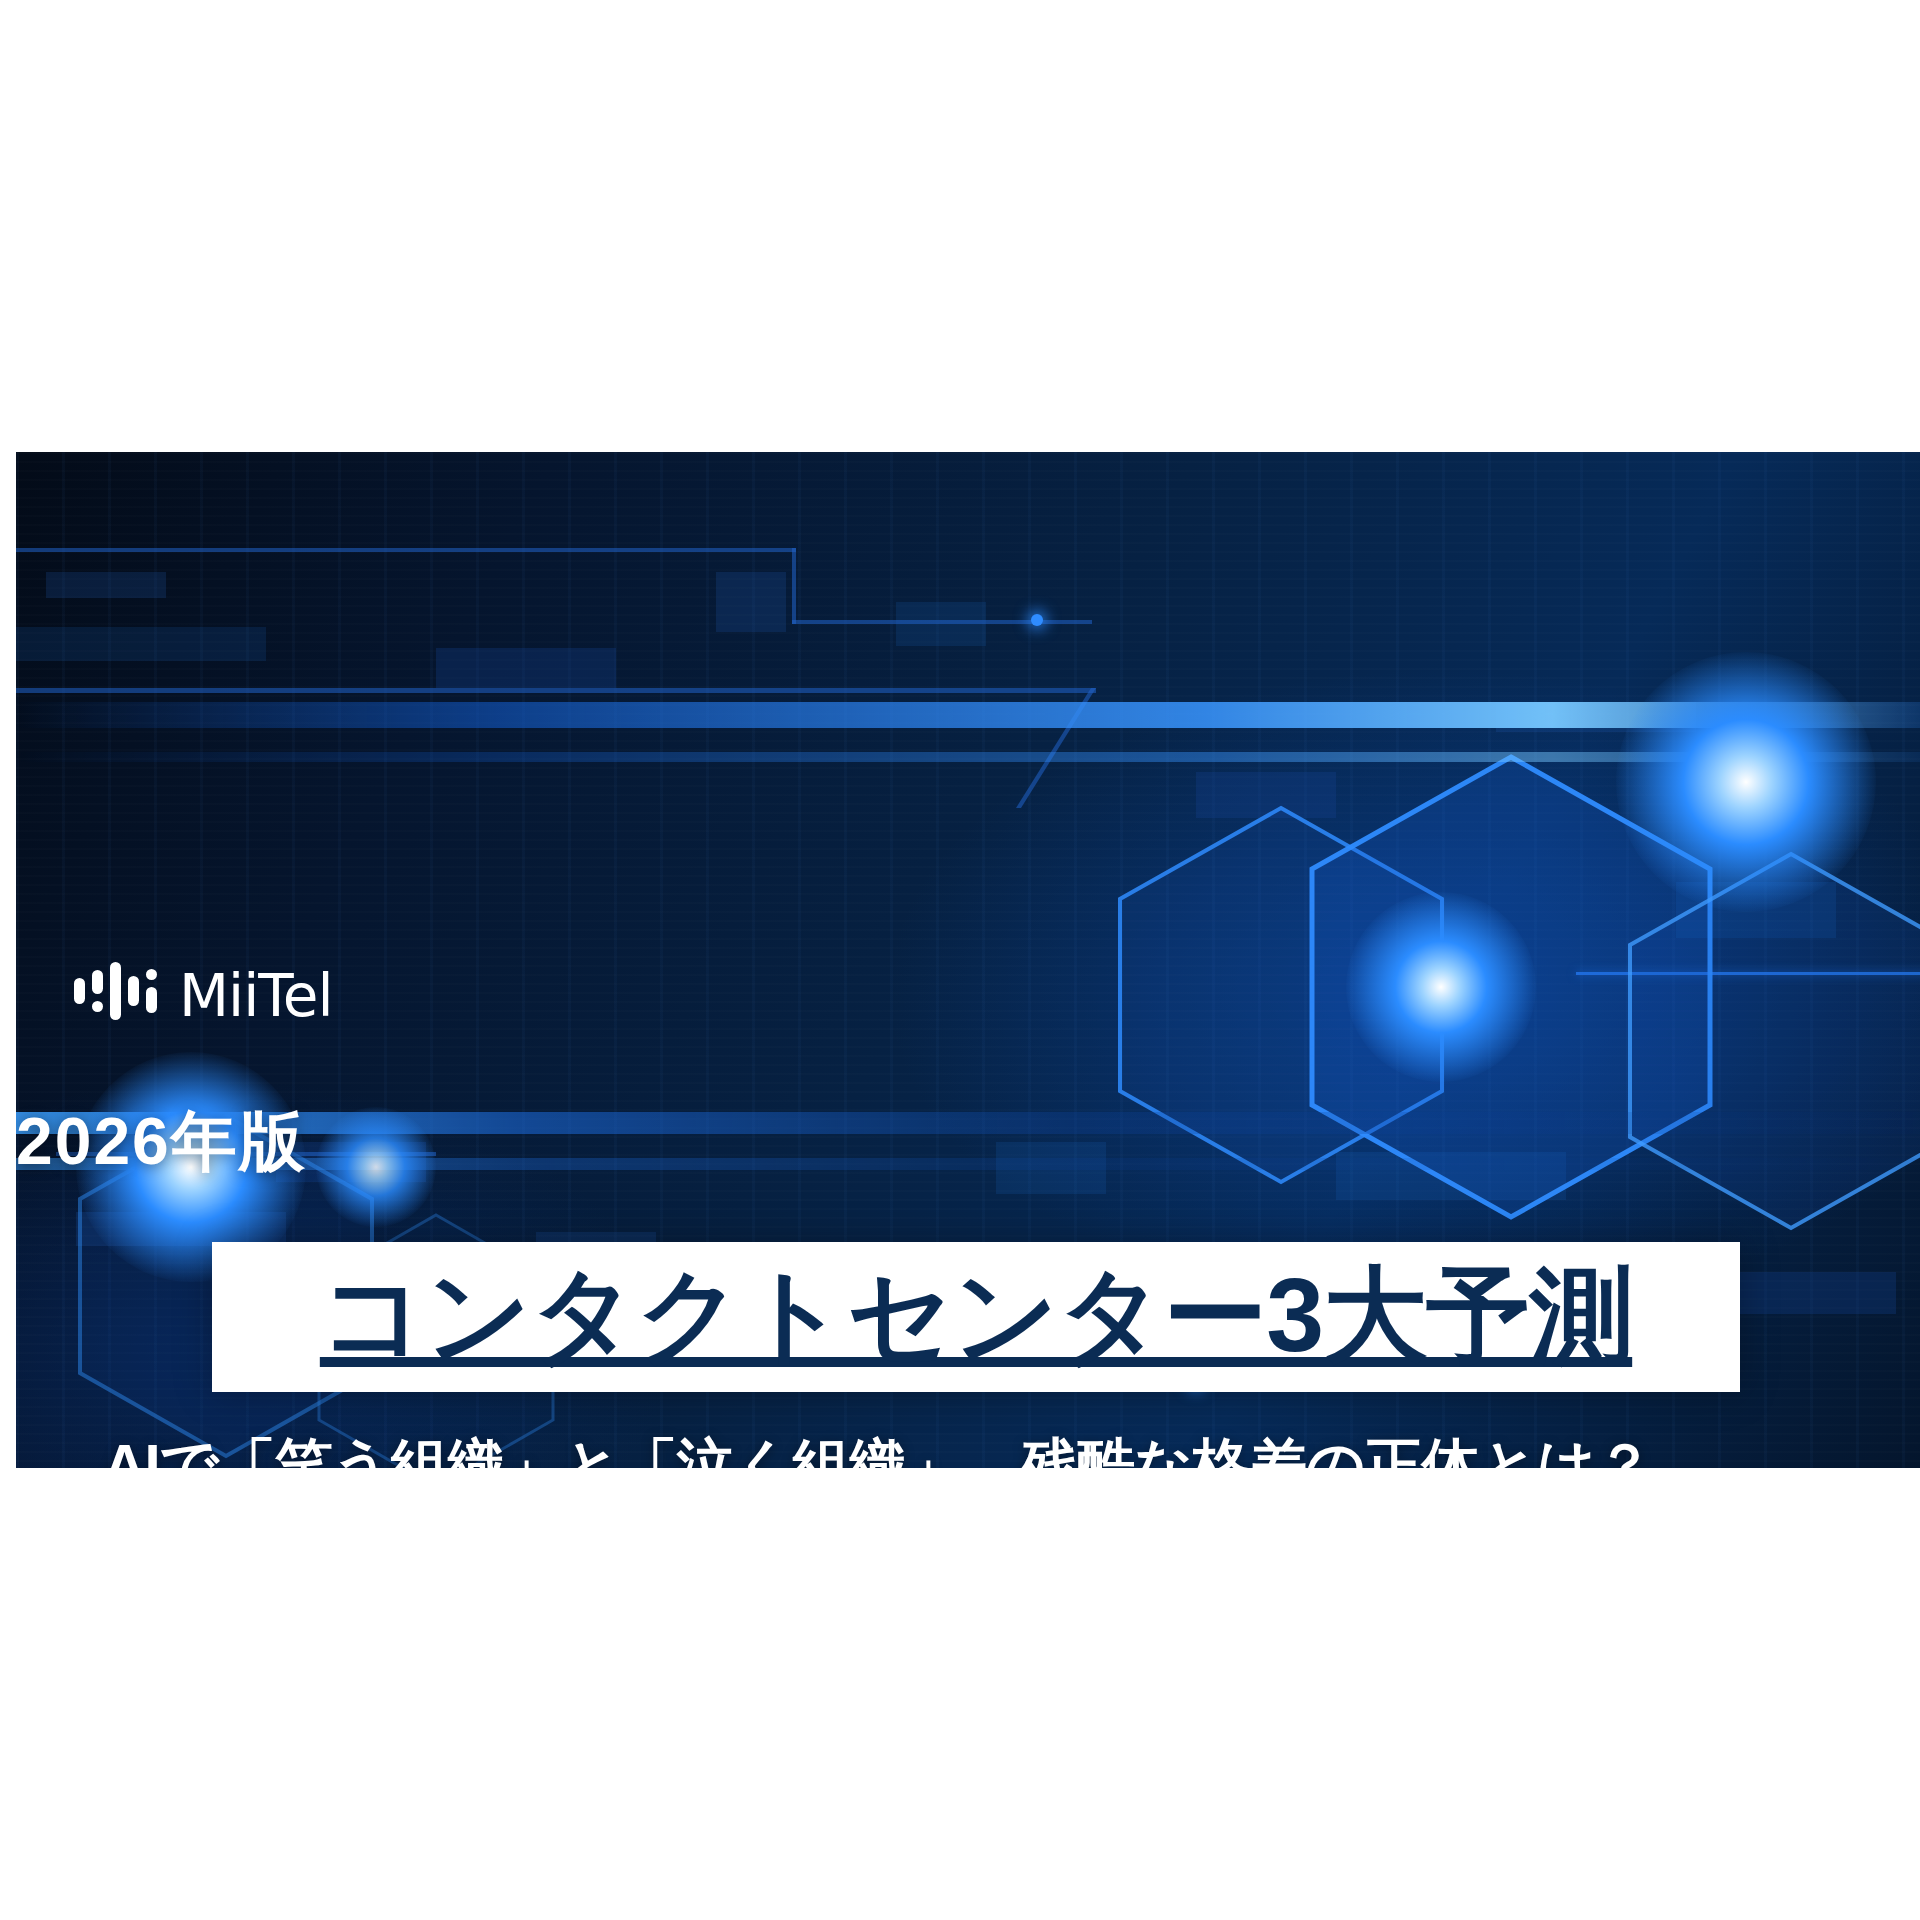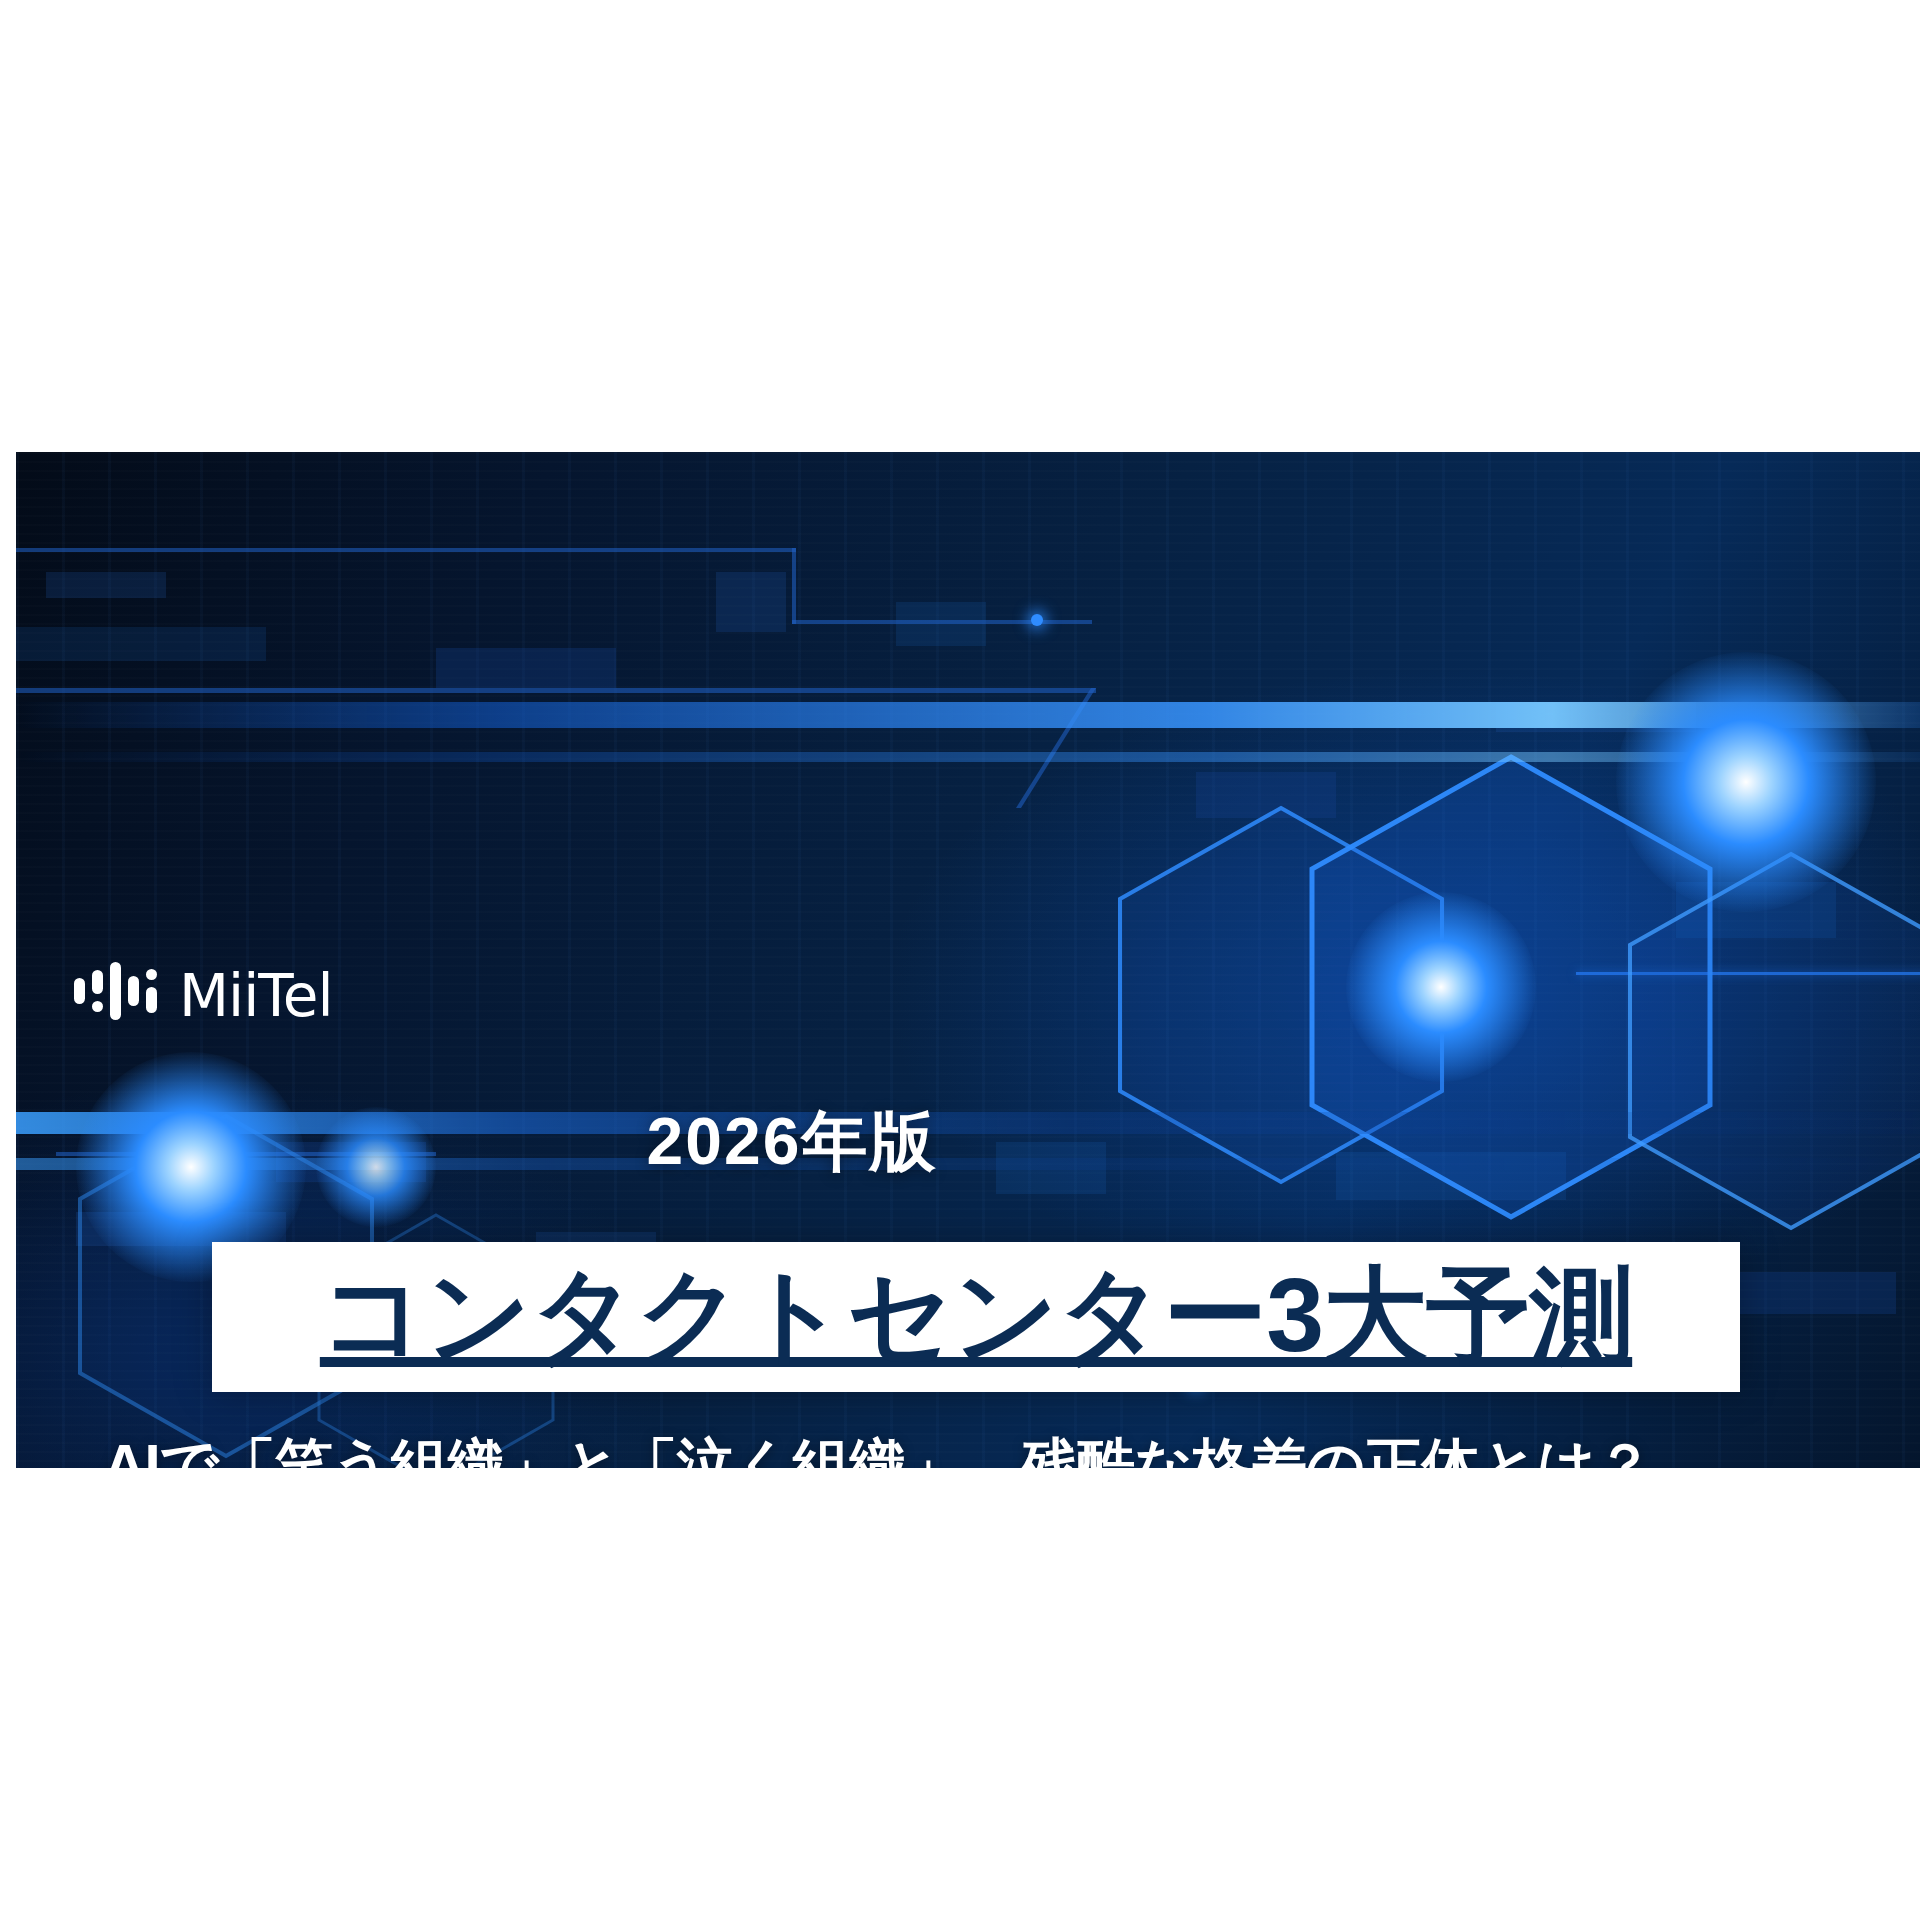--- a/index.html
+++ b/index.html
@@ -67,21 +67,21 @@
   .wave .bar{ width:11px; border-radius:6px; background:#fff; }
   .wave .dot{ width:11px; height:11px; border-radius:50%; background:#fff; }
   .wave .stack{ display:flex; flex-direction:column; align-items:center; gap:7px; }
   .logo-word{
     color:#fff; font-size:58px; font-weight:400; letter-spacing:-1px;
     line-height:.95; font-family:"DejaVu Sans","Liberation Sans",sans-serif;
   }
 
   
   .year{
-    position:absolute; left:0; top:645px; width:1552px; text-align:center;
+    position:absolute; left:0; top:645px; width:1552px; text-align:left;
     color:#fff; font-size:66px; font-weight:bold; letter-spacing:2px;
     text-shadow:0 2px 14px rgba(0,0,0,.45);
   }
   .title-box{
     position:absolute; left:196px; top:790px; width:1528px; height:150px;
     background:#fff; display:flex; align-items:center; justify-content:center;
     box-shadow:0 0 36px rgba(0,0,0,.30);
   }
   .title-box span{
     color:#0b2c54; font-size:104px; font-weight:bold; letter-spacing:-1px; white-space:nowrap;text-decoration:underline;

